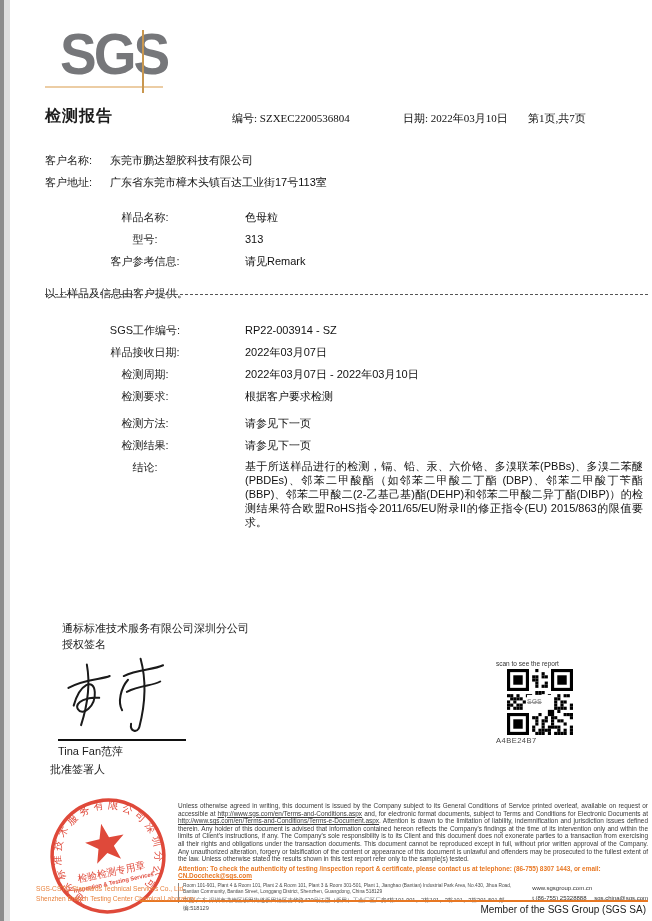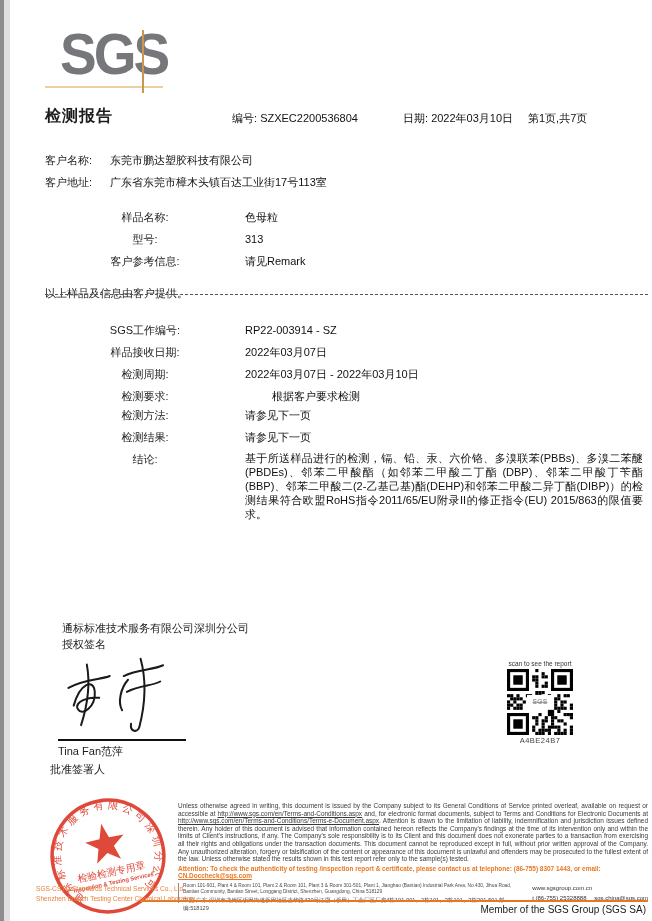--- a/index.html
+++ b/index.html
@@ -9,41 +9,41 @@
   
   #edge1{left:0;top:0;width:4px;height:921px;background:#8d8d8d;}
   #edge2{left:4px;top:0;width:6px;height:921px;background:#e0e0e0;}
   
   #logo{left:60px;top:26px;font-size:55px;font-weight:bold;color:#76777a;
         letter-spacing:-3px;line-height:1;transform:scaleY(1.05);transform-origin:top left;}
   #logo-hline{left:45px;top:86px;width:118px;height:2px;background:#eccda4;}
   #logo-vline{left:142px;top:30px;width:2px;height:63px;background:#c9974f;}
   
   #title{left:45px;top:106px;font-size:16px;font-weight:bold;letter-spacing:1px;}
-  .meta{top:111px;font-size:11px;color:#111;}
+  .meta{top:111px;font-size:11px;color:#111;font-family:Liberation Serif, serif;}
   
   .group{left:45px;width:600px;}
   .row{display:flex;font-size:11px;margin-bottom:6px;line-height:16px;}
   .row .lbl{flex:0 0 65px;color:#222;}
   .row.wide .lbl{flex:0 0 200px;text-align:center;}
   .row .val{color:#111;}
   #client{top:152px;}
   #sample{top:209px;}
   #sample-note{font-size:11px;margin-top:17px;color:#222;}
   #sep{left:45px;top:294px;width:603px;border-top:1px dashed #555;}
   #job{top:322px;}
   #conclusion-p{width:398px;margin:0;text-align:justify;line-height:14px;color:#111;}
   
   #sig-company{left:62px;top:620px;font-size:11px;line-height:16px;}
   #sig-svg{left:55px;top:650px;}
   #sig-line{left:58px;top:739px;width:128px;height:2px;background:#111;}
   #signer{left:58px;top:744px;font-size:11px;}
   #signer-role{left:50px;top:762px;font-size:11px;}
   
-  #qrblock{left:496px;top:660px;width:88px;text-align:center;}
+  #qrblock{left:496px;top:660px;width:88px;text-align:left;}
   #qr-hint{font-size:6.5px;color:#333;}
   #qr-wrap{position:relative;width:66px;height:66px;margin:2px auto 0;}
   #qr-center{position:absolute;left:20px;top:26px;width:26px;height:13px;background:#fff;
              font-size:7px;font-weight:bold;color:#9a9a9a;line-height:13px;
              text-decoration:line-through;}
   #qr-code-text{font-size:7.5px;color:#444;letter-spacing:.5px;margin-top:1px;}
   
   #stamp{left:46px;top:794px;}
   #stamp-en{left:36px;top:884px;width:170px;font-size:6.6px;line-height:1.55;
             color:#e8823e;z-index:3;}
@@ -120,21 +120,21 @@
       <span class="val">RP22-003914 - SZ</span>
     </div>
     <div class="row wide">
       <span class="lbl">样品接收日期:</span>
       <span class="val">2022年03月07日</span>
     </div>
     <div class="row wide">
       <span class="lbl">检测周期:</span>
       <span class="val">2022年03月07日 - 2022年03月10日</span>
     </div>
-    <div class="row wide" style="margin-bottom:3px;gap:27px;">
+    <div class="row wide" style="margin-bottom:11px;">
       <span class="lbl">检测要求:</span>
       <span class="val">根据客户要求检测</span>
     </div>
     <div class="row wide">
       <span class="lbl">检测方法:</span>
       <span class="val">请参见下一页</span>
     </div>
     <div class="row wide">
       <span class="lbl">检测结果:</span>
       <span class="val">请参见下一页</span>

